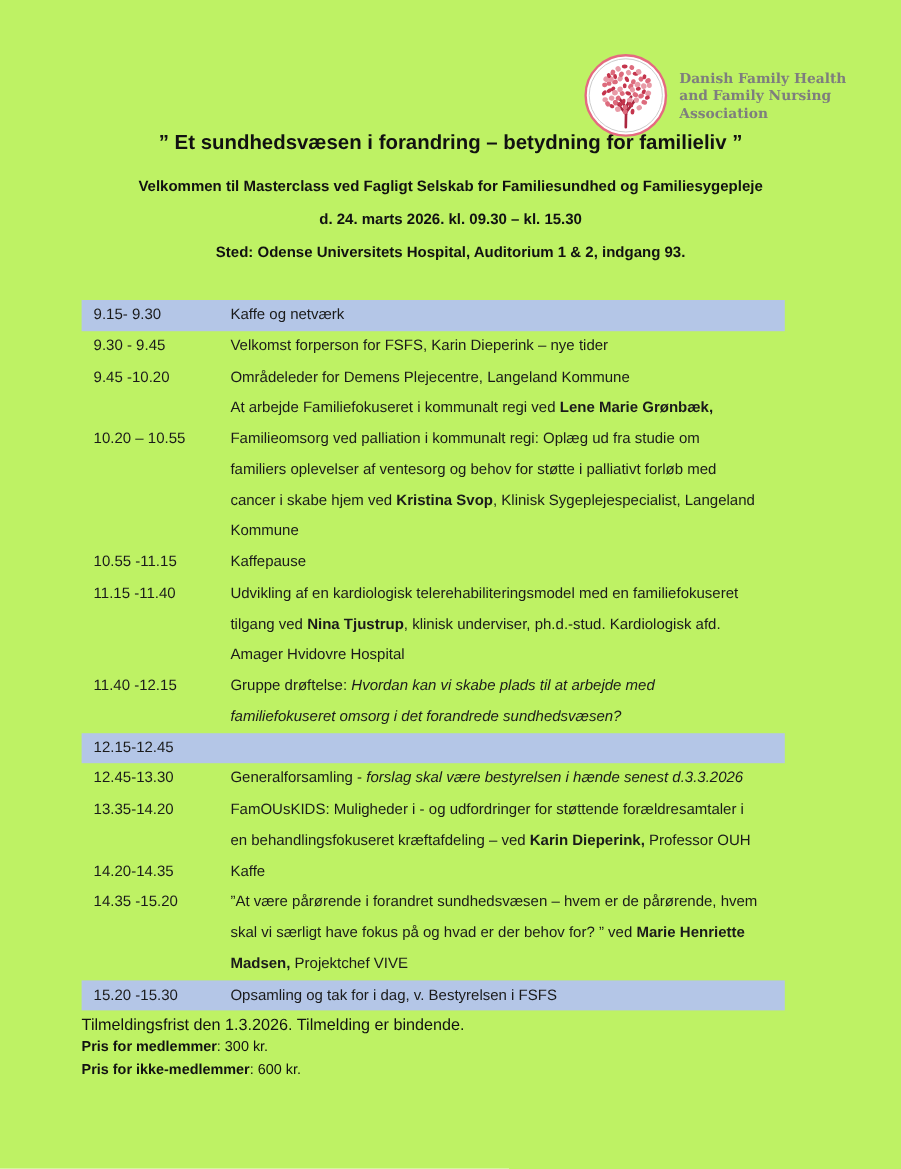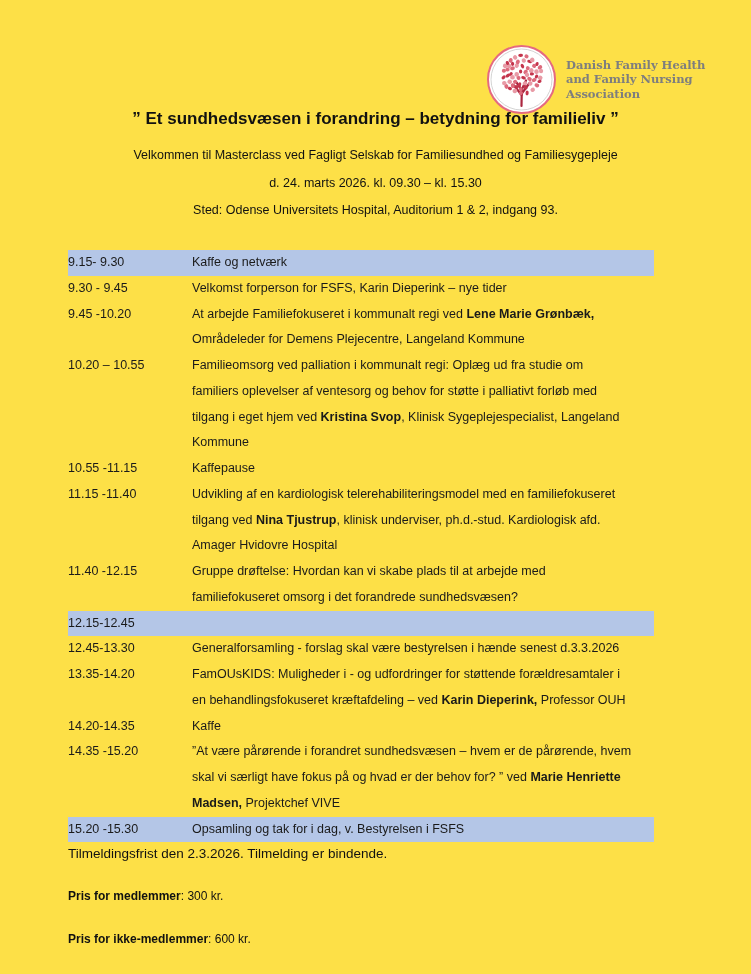--- a/index.html
+++ b/index.html
@@ -1,19 +1,19 @@
 <!DOCTYPE html>
 <html lang="da" style="--hl: #b4c6e7;"><head>
 <meta charset="utf-8">
 <style>
   html,body{margin:0;padding:0;background:#ffffff;}
   .page{
     position:relative;
     width:751px;height:974px;
-    background:#fde047;
+    background:#bef264;
     font-family:"Liberation Sans",sans-serif;
     color:#1a1a1a;
     overflow:hidden;
   }
   
   .logo{
     position:absolute;left:486px;top:44px;
     display:flex;align-items:center;gap:9px;
   }
   .logo-text{
@@ -23,47 +23,47 @@
     font-size:11.5px;line-height:14.5px;
   }
   
   .header{padding-top:108px;text-align:center;}
   .title{
     margin:0;
     font-size:17px;font-weight:bold;color:#111;
     line-height:22px;
   }
   .subline{
-    font-size:12.5px;font-weight:normal;color:#111;
+    font-size:12.5px;font-weight:bold;color:#111;
     line-height:18px;
   }
   .subline.s1{margin-top:16px;}
   .subline.s2{margin-top:10px;}
   .subline.s3{margin-top:9px;}
   
   .schedule{
     margin:31px 0 0 68px;
     width:586px;
     font-size:12.5px;
   }
   .row{display:flex;}
   .row.hl{background:var(--hl,#b4c6e7);}
   .time{
     width:124px;flex:0 0 124px;
-    box-sizing:border-box;
+    padding-left:10px;box-sizing:border-box;
     line-height:25.75px;
   }
   .desc{flex:1;}
   .line{line-height:25.75px;white-space:nowrap;}
   .b{font-weight:bold;}
-  .i{}
+  .i{font-style:italic;}
   
   .footer{margin:2px 0 0 68px;}
   .deadline{font-size:13.5px;line-height:19px;color:#111;}
-  .price{font-size:12px;line-height:18.5px;color:#111;margin-top:24px;}
+  .price{font-size:12px;line-height:18.5px;color:#111;}
 </style>
 </head>
 <body>
 
 <div class="page">
 
   <div class="logo">
     <svg width="71" height="71" viewBox="0 0 71 71">
       <circle id="logo-outer-ring" cx="35.5" cy="35.5" r="33.5" fill="#ffffff" stroke="#e56a80" stroke-width="2"></circle>
       <circle id="logo-inner-ring" cx="35.5" cy="35.5" r="30.5" fill="none" stroke="#c9c9c9" stroke-width="0.8"></circle>
@@ -157,30 +157,30 @@
       </div>
       <div class="row">
         <div class="time">9.30 - 9.45</div>
         <div class="desc">
           <div class="line"><span>Velkomst forperson for FSFS, Karin Dieperink – nye tider</span></div>
         </div>
       </div>
       <div class="row">
         <div class="time">9.45 -10.20</div>
         <div class="desc">
+          <div class="line"><span>Områdeleder for Demens Plejecentre, Langeland Kommune</span></div>
           <div class="line"><span>At arbejde Familiefokuseret i kommunalt regi ved </span><span class="b">Lene Marie Grønbæk,</span></div>
-          <div class="line"><span>Områdeleder for Demens Plejecentre, Langeland Kommune</span></div>
         </div>
       </div>
       <div class="row">
         <div class="time">10.20 – 10.55</div>
         <div class="desc">
           <div class="line"><span>Familieomsorg ved palliation i kommunalt regi: Oplæg ud fra studie om</span></div>
           <div class="line"><span>familiers oplevelser af ventesorg og behov for støtte i palliativt forløb med</span></div>
-          <div class="line"><span>tilgang i eget hjem ved </span><span class="b">Kristina Svop</span><span>, Klinisk Sygeplejespecialist, Langeland</span></div>
+          <div class="line"><span>cancer i skabe hjem ved </span><span class="b">Kristina Svop</span><span>, Klinisk Sygeplejespecialist, Langeland</span></div>
           <div class="line"><span>Kommune</span></div>
         </div>
       </div>
       <div class="row">
         <div class="time">10.55 -11.15</div>
         <div class="desc">
           <div class="line"><span>Kaffepause</span></div>
         </div>
       </div>
       <div class="row">
@@ -230,18 +230,18 @@
       </div>
       <div class="row hl">
         <div class="time">15.20 -15.30</div>
         <div class="desc">
           <div class="line"><span>Opsamling og tak for i dag, v. Bestyrelsen i FSFS</span></div>
         </div>
       </div>
     </div>
 
   <div class="footer">
-    <div class="deadline">Tilmeldingsfrist den 2.3.2026. Tilmelding er bindende.</div>
+    <div class="deadline">Tilmeldingsfrist den 1.3.2026. Tilmelding er bindende.</div>
     <div class="price"><span class="b">Pris for medlemmer</span><span>: 300 kr.</span></div>
     <div class="price"><span class="b">Pris for ikke-medlemmer</span><span>: 600 kr.</span></div>
   </div>
 
 </div>
 
 </body></html>

